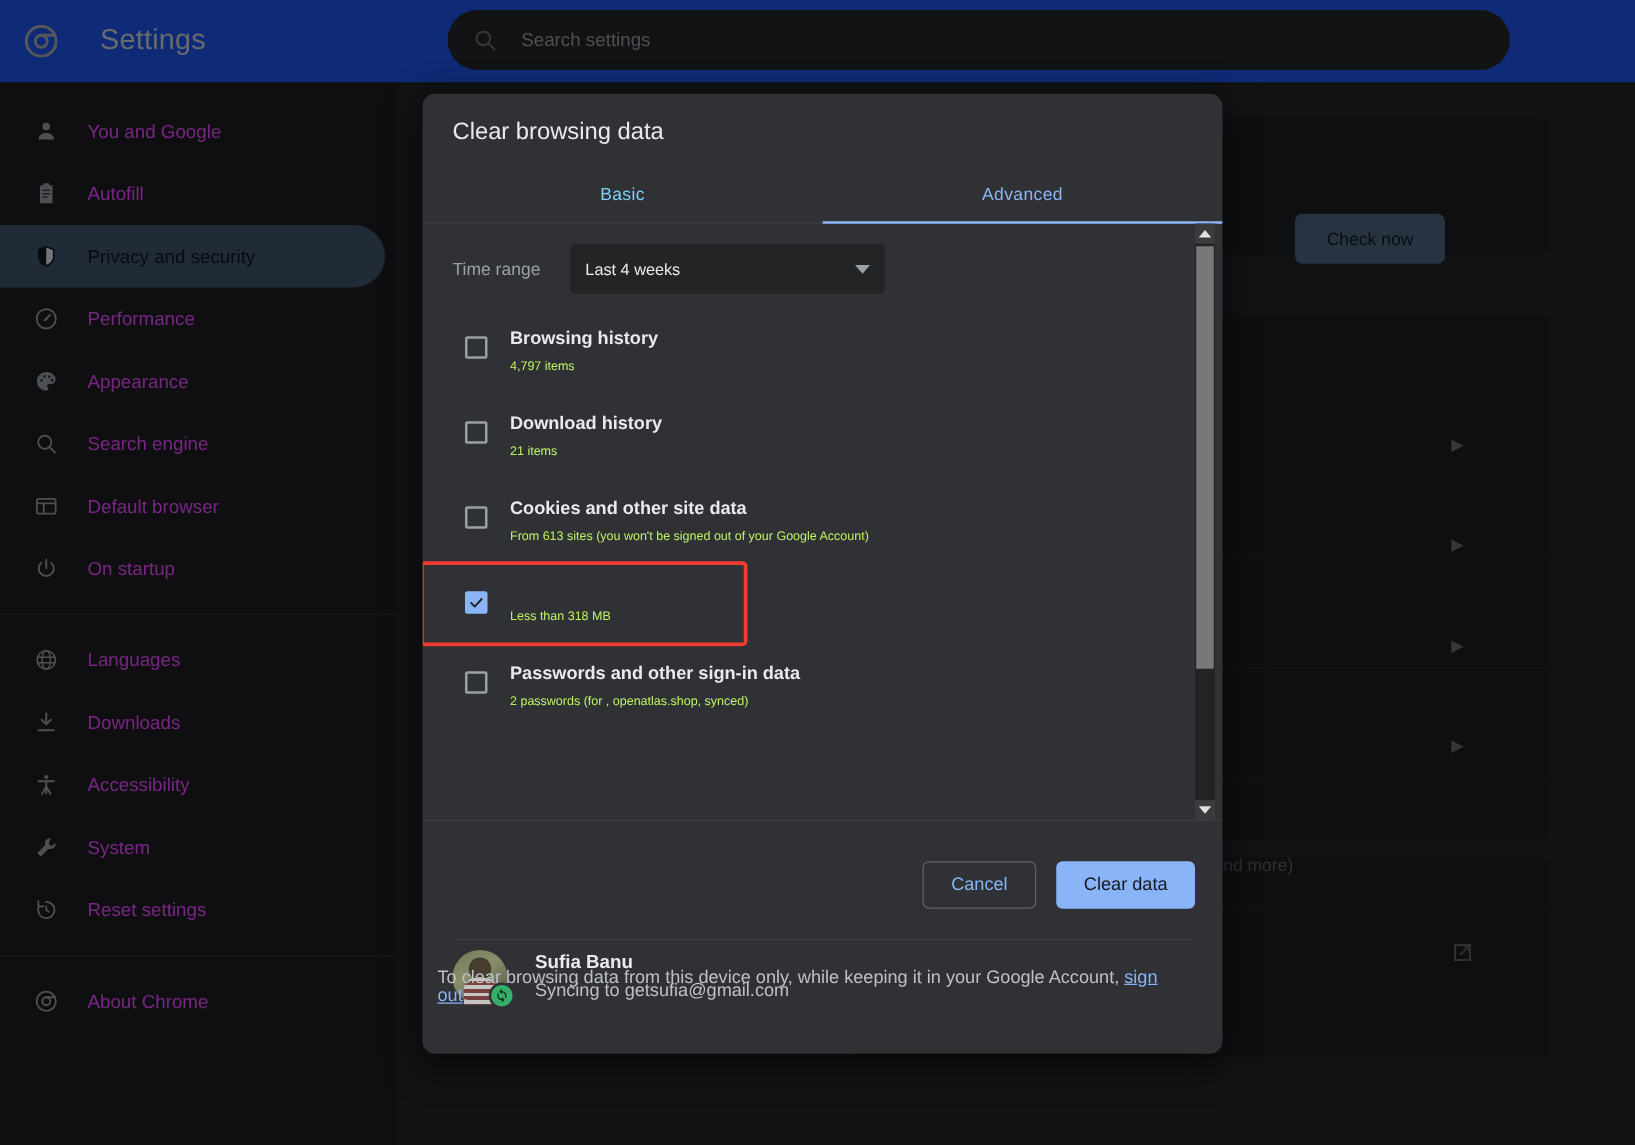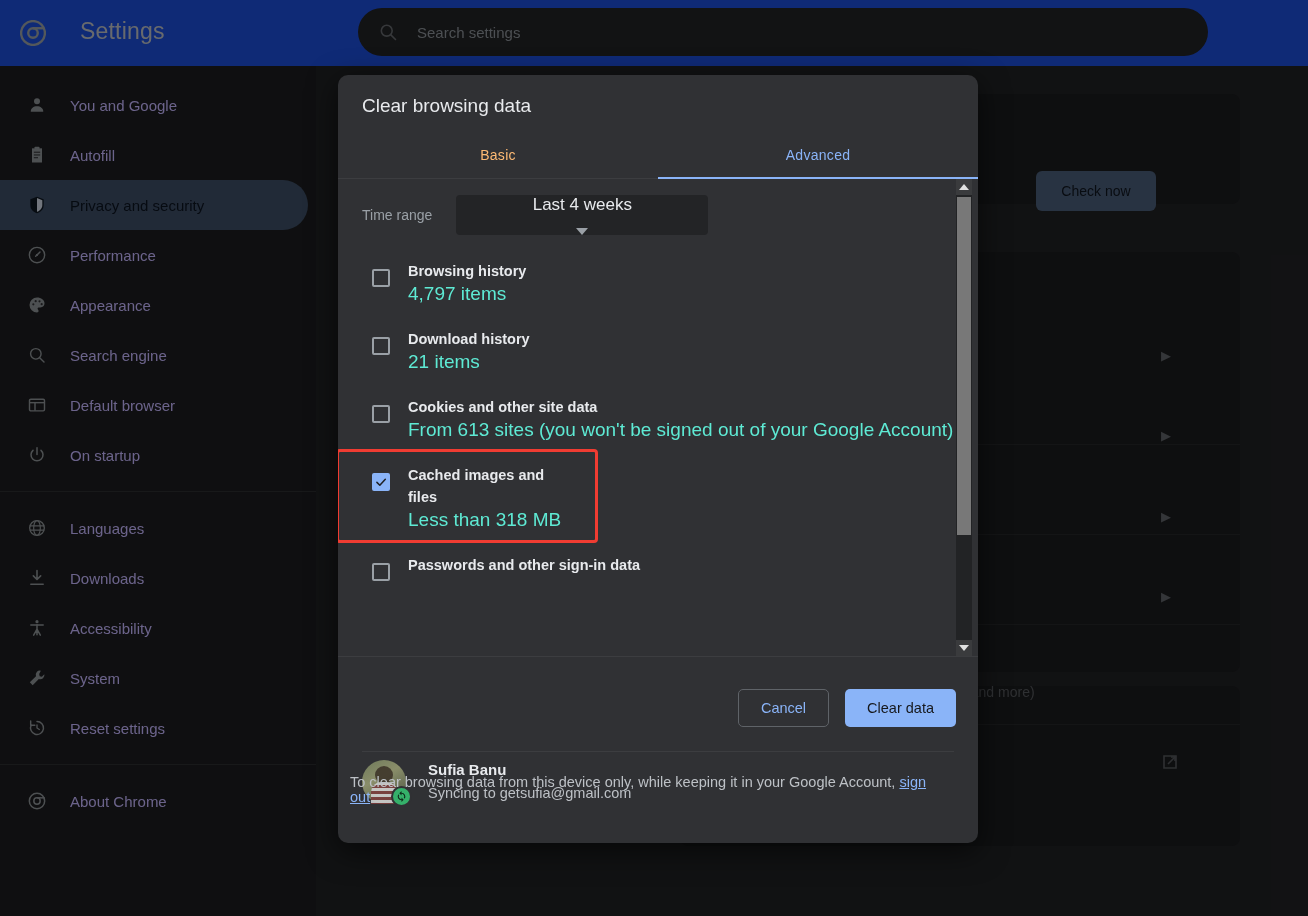--- a/index.html
+++ b/index.html
@@ -51,21 +51,21 @@
     position: absolute; left: 0; top: 66px;
     width: 316px; height: 850px;
     background: #1c1d1f;
     padding-top: 14px;
   }
   .nav-item {
     position: relative;
     height: 50px;
     display: flex; align-items: center;
     padding-left: 26px;
-    color: #c4b5fd; font-size: 15px;
+    color: #d946ef; font-size: 15px;
     border-radius: 0 25px 25px 0;
     margin-right: 8px;
     cursor: pointer;
   }
   .nav-item .nav-icon {
     width: 22px; height: 22px;
     margin-right: 22px;
     display: flex; align-items: center; justify-content: center;
     flex: 0 0 22px;
   }
@@ -133,21 +133,21 @@
   .dlg-title {
     position: absolute; left: 24px; top: 20px;
     font-size: 19px; color: #e8eaed; font-weight: 400;
   }
   .tabs {
     position: absolute; left: 0; top: 56px; width: 640px; height: 48px;
     display: flex;
   }
   .tab {
     flex: 1; display: flex; align-items: center; justify-content: center;
-    font-size: 14px; color: #fdba74; cursor: pointer;
+    font-size: 14px; color: #7dd3fc; cursor: pointer;
     font-weight: 500; letter-spacing: .3px;
   }
   .tab.active { color: #8ab4f8; }
   .tab-underline-track {
     position: absolute; left: 0; top: 103px; width: 640px; height: 1px;
     background: #3c3d40;
   }
   .tab-underline {
     position: absolute; left: 320px; top: 102px; width: 320px; height: 2px;
     background: #8ab4f8;
@@ -159,26 +159,25 @@
     overflow: hidden;
   }
   .timerange-row {
     display: flex; align-items: center;
     padding: 16px 0 12px 24px;
   }
   .timerange-label { color: #9aa0a6; font-size: 14px; margin-right: 24px; }
   .timerange-select {
     width: 252px; height: 40px;
     background: #232426; border: 0; border-radius: 4px;
-    color: #e8eaed; font-size: 17px;
+    color: #e8eaed; font-size: 13px;
     font-family: "Liberation Sans", sans-serif;
     padding: 0 12px;
     display: flex; align-items: center; justify-content: space-between;
     cursor: pointer;
-    flex-direction: column;
   }
   .caret { width: 0; height: 0; border-left: 6px solid transparent;
            border-right: 6px solid transparent; border-top: 7px solid #9aa0a6; }
 
   .cb-row {
     display: flex; align-items: flex-start;
     padding: 9px 24px 9px 24px;
     position: relative;
     cursor: pointer;
   }
@@ -188,21 +187,21 @@
     margin: 13px 18px 0 10px;
     background: transparent;
   }
   .cbox.checked {
     background: #8ab4f8; border-color: #8ab4f8;
     display: flex; align-items: center; justify-content: center;
   }
   .cbox.checked svg { width: 14px; height: 14px; }
   .cb-text { padding-top: 4px; }
   .cb-title { color: #e8eaed; font-size: 14.5px; font-weight: bold; line-height: 22px; }
-  .cb-sub { color: #5eead4; font-size: 19px; line-height: 24px; }
+  .cb-sub { color: #bef264; font-size: 10px; line-height: 24px; }
   .cb-row.highlighted {
     outline: 3px solid #f03c32;
     outline-offset: -1px;
     border-radius: 2px;
     width: 258px;
   }
 
   
   .sb-track {
     position: absolute; right: 6px; top: 104px;
@@ -545,21 +544,21 @@
         </span>
       </div>
 
       <div class="cb-row highlighted">
         <span class="cbox checked">
           <svg viewBox="0 0 24 24">
               <path d="M5 12.6 10 17.6 19.4 7.2" fill="none" stroke="#202124" stroke-width="2.6" stroke-linecap="round" stroke-linejoin="round"></path>
             </svg>
         </span>
         <span class="cb-text">
-          <span class="cb-title">Cached images and files</span><br>
+          <br>
           <span class="cb-sub">Less than 318 MB</span>
         </span>
       </div>
 
       <div class="cb-row">
         <span class="cbox"></span>
         <span class="cb-text">
           <span class="cb-title">Passwords and other sign-in data</span><br>
           <span class="cb-sub">2 passwords (for , openatlas.shop, synced)</span>
         </span>

